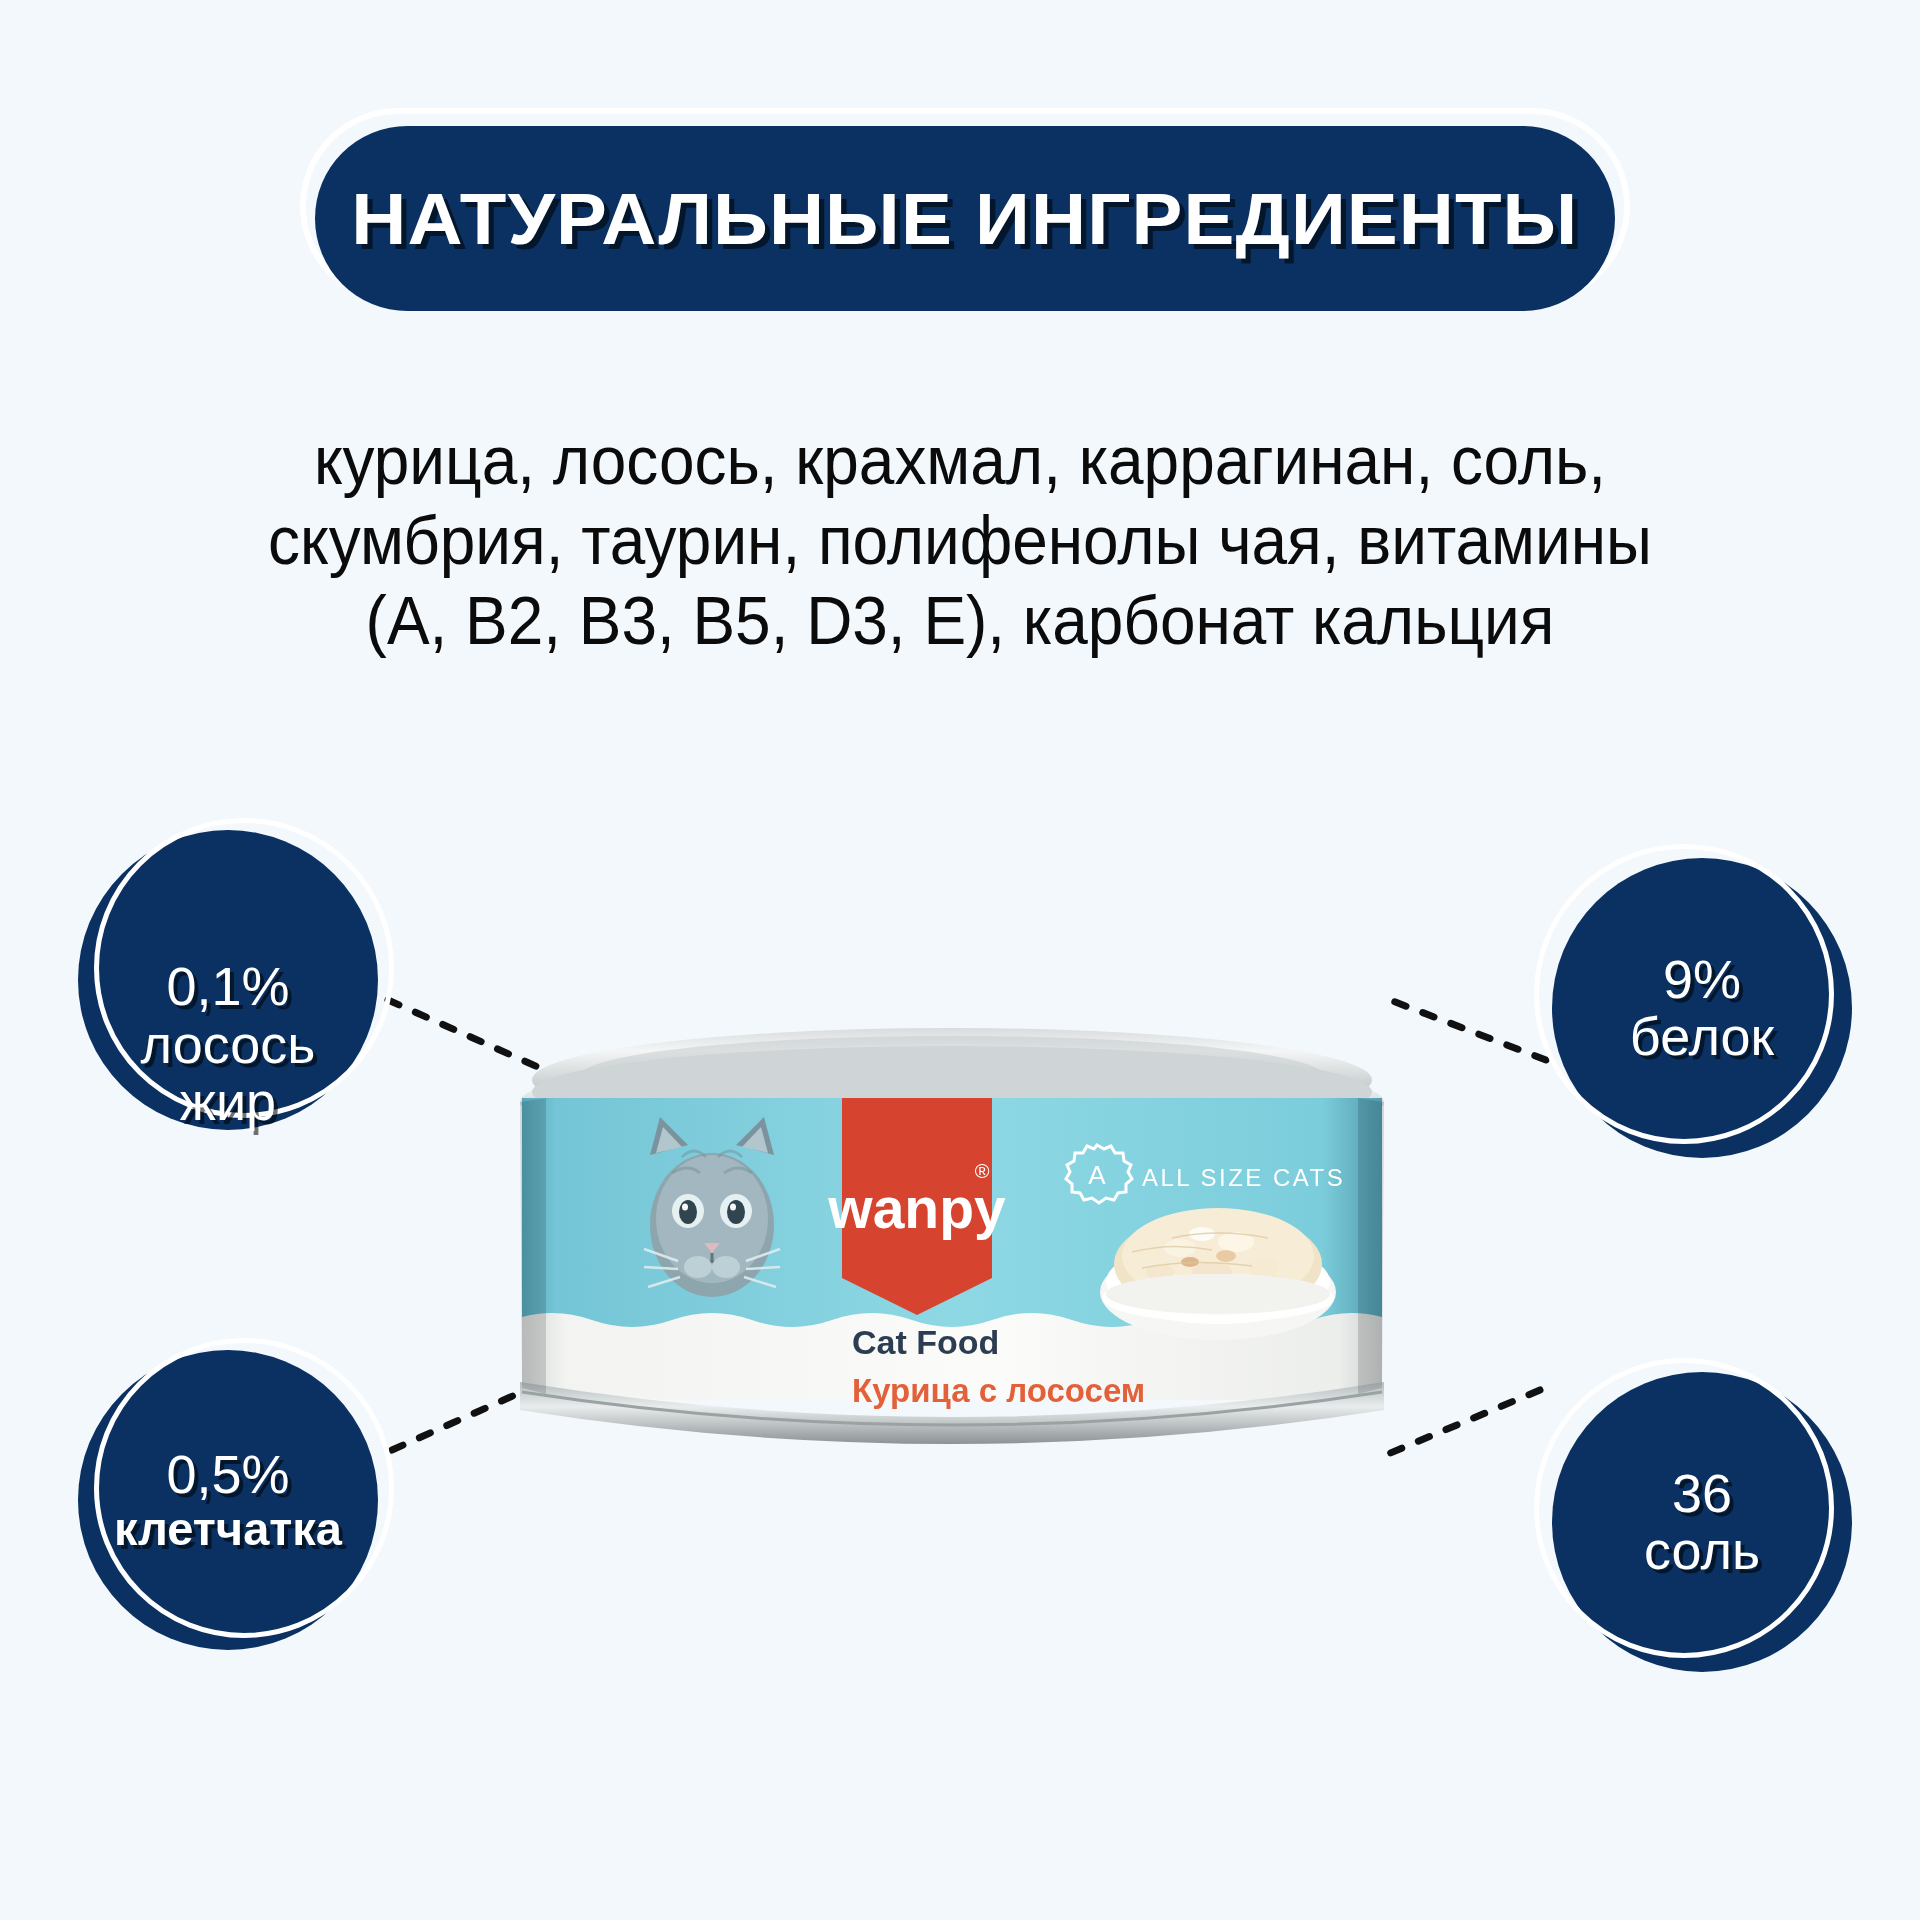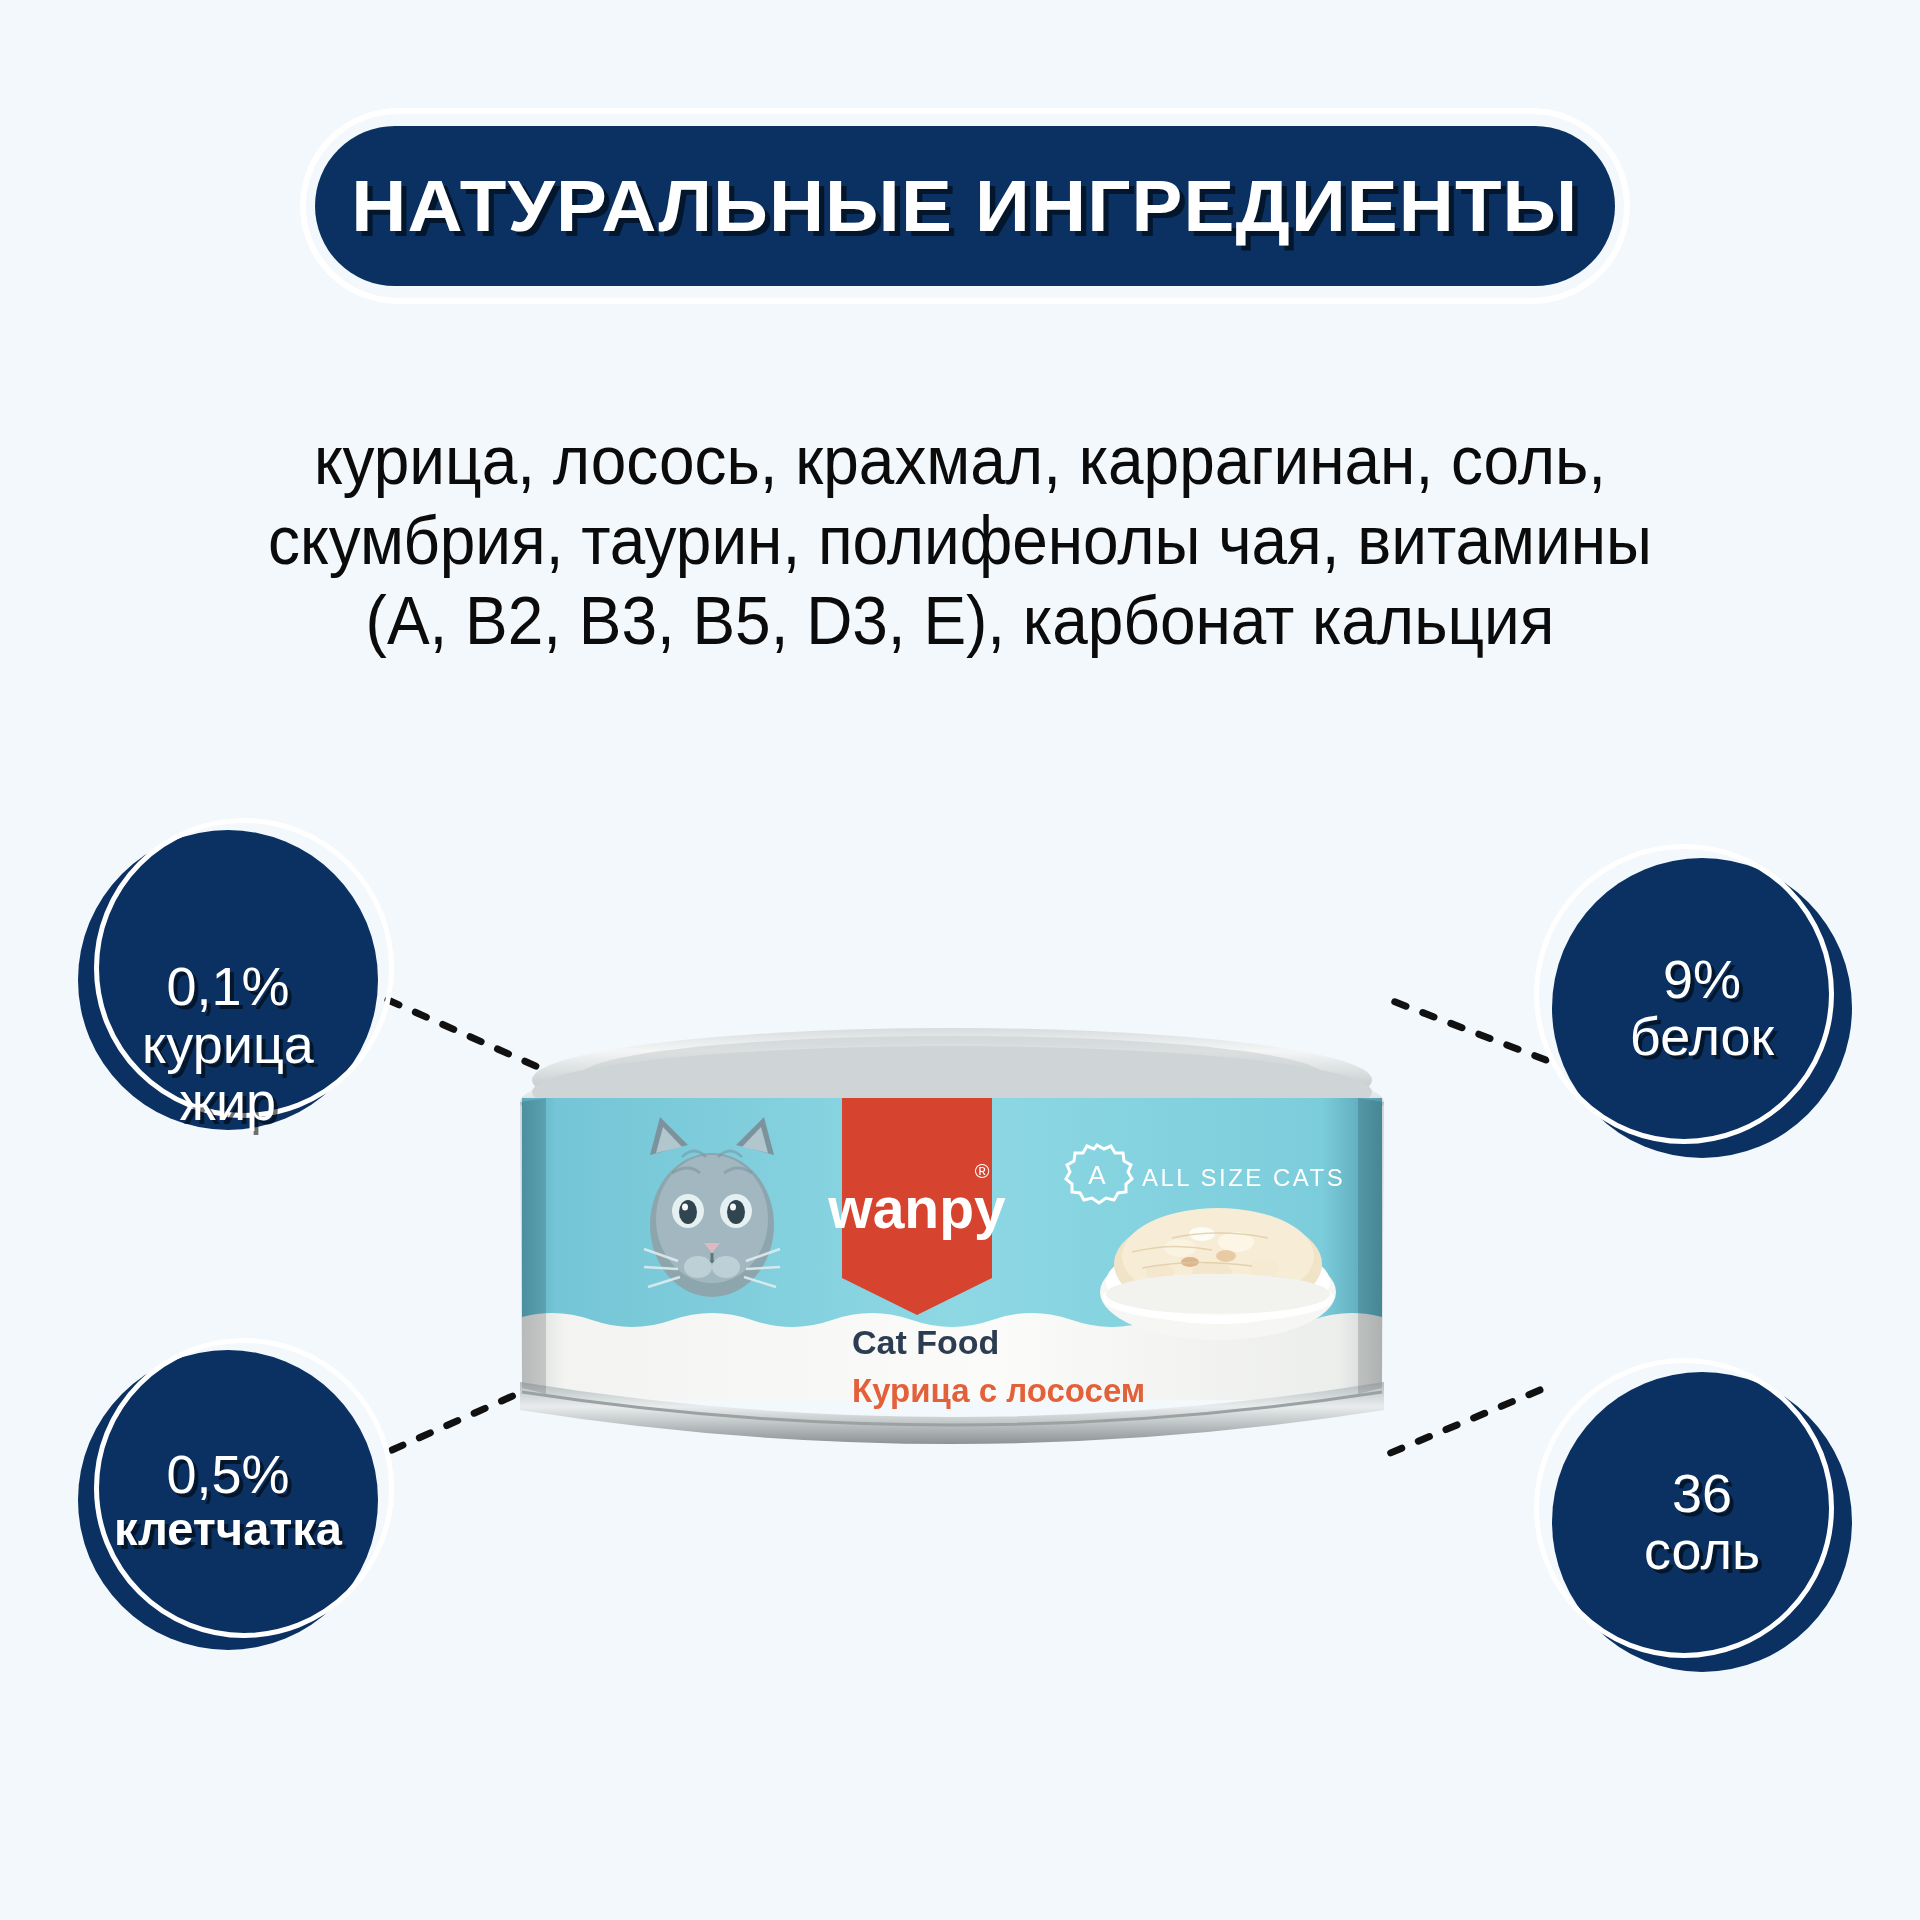--- a/index.html
+++ b/index.html
@@ -12,21 +12,21 @@
   }
   
   #banner-wrap{
     position:absolute;left:0;top:108px;width:1920px;height:212px;
   }
   #banner-outline{
     position:absolute;left:300px;top:0;width:1330px;height:196px;
     border:6px solid #ffffff;border-radius:100px;box-sizing:border-box;
   }
   #banner{
-    position:absolute;left:315px;top:18px;width:1300px;height:160px;
+    position:absolute;left:315px;top:18px;width:1300px;height:185px;
     background:#0a3161;border-radius:96px;
     display:flex;align-items:center;justify-content:center;
   }
   #banner-title{
     color:#ffffff;
     font-size:72px;
     font-weight:bold;
     letter-spacing:1px;
     white-space:nowrap;
     transform:scaleX(1.06);
@@ -228,21 +228,21 @@
   <path d="M8,362 Q440,432 872,362 L872,390 Q440,458 8,390 Z" fill="url(#botRim)"></path>
   <path d="M10,372 Q440,438 870,372" stroke="#9aa2a4" stroke-width="3" fill="none"></path>
 
   <path d="M8,82 L34,78 L34,374 L10,368 Z" fill="#000" opacity=".14"></path>
   <path d="M872,82 L846,78 L846,374 L870,368 Z" fill="#000" opacity=".14"></path>
 </svg>
 
 <div class="badge" id="badge-fat">
   <div class="ring"></div>
   <div class="line1">0,1%</div>
-  <div class="line2">курица</div>
+  <div class="line2">лосось</div>
   <div class="line3">жир</div>
 </div>
 
 <div class="badge" id="badge-protein">
   <div class="ring"></div>
   <div class="line1">9%</div>
   <div class="line2">белок</div>
 </div>
 
 <div class="badge" id="badge-fiber">

